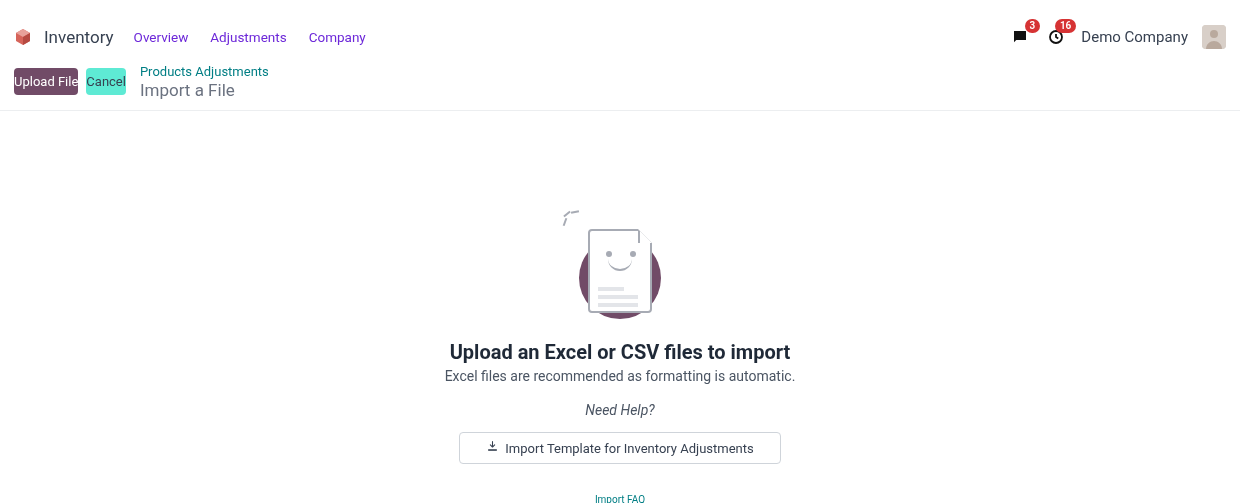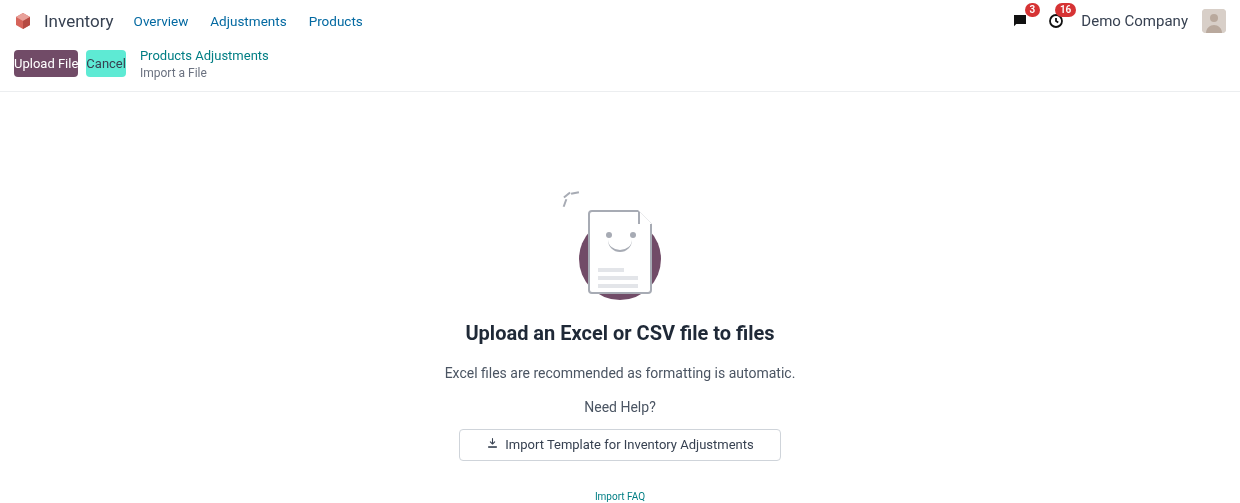--- a/index.html
+++ b/index.html
@@ -12,37 +12,38 @@
     height: 503px;
     overflow: hidden;
   }
   
   .topnav {
     display: flex;
     align-items: center;
     height: 42px;
     padding: 16px 14px;
     gap: 10px;
+    margin-top: 16px;
   }
   .app-logo {
     width: 18px; height: 18px;
     display: inline-flex; align-items: center; justify-content: center;
   }
   .app-title {
     font-size: 17px;
     color: #374151;
     margin-left: 2px;
     margin-right: 10px;
   }
   .menu {
     display: flex;
     gap: 22px;
   }
   .menu a {
-    color: #0369a1;
+    color: #6d28d9;
     text-decoration: none;
     font-size: 13.5px;
   }
   .spacer { flex: 1; }
   .notif-group {
     display: flex;
     align-items: center;
     gap: 14px;
   }
   .icon-btn {
@@ -106,21 +107,21 @@
     margin-left: 6px;
     line-height: 1.2;
   }
   .breadcrumb .link {
     color: #017e84;
     font-size: 13px;
     text-decoration: none;
   }
   .breadcrumb .current {
     color: #6b7280;
-    font-size: 12px;
+    font-size: 17px;
   }
 
   
   .main {
     display: flex;
     flex-direction: column;
     align-items: center;
     padding-top: 104px;
   }
   .doc-illustration {
@@ -196,27 +197,28 @@
 
   .headline {
     font-size: 20px;
     font-weight: 700;
     color: #1f2937;
     margin-top: 8px;
   }
   .subtext {
     font-size: 14px;
     color: #4b5563;
-    margin-top: 20px;
+    margin-top: 4px;
     text-align: center;
   }
   .helptext {
     font-size: 14px;
     color: #4b5563;
     margin-top: 18px;
+    font-style: italic;
   }
   .btn-outline {
     background: #fff;
     border: 1px solid #cfd4da;
     color: #374151;
     border-radius: 4px;
     padding: 7px 26px;
     font-size: 13px;
     margin-top: 14px;
     display: inline-flex;
@@ -240,21 +242,21 @@
     <svg width="18" height="18" viewBox="0 0 18 18">
       <polygon points="9,1 16,5 16,13 9,17 2,13 2,5" fill="#d6645a"></polygon>
       <polygon points="9,1 16,5 9,9 2,5" fill="#e8a19a"></polygon>
       <polygon points="9,9 16,5 16,13 9,17" fill="#b64a42"></polygon>
     </svg>
   </span>
   <span class="app-title">Inventory</span>
   <nav class="menu">
     <a href="#">Overview</a>
     <a href="#">Adjustments</a>
-    <a href="#">Products</a>
+    <a href="#">Company</a>
   </nav>
   <div class="spacer"></div>
   <div class="notif-group">
     <span class="icon-btn">
       <svg width="18" height="18" viewBox="0 0 24 24" fill="#111">
         <path d="M4 4h16v12H7l-3 3V4z"></path>
       </svg>
       <span class="badge">3</span>
     </span>
     <span class="icon-btn">
@@ -295,21 +297,21 @@
       <div class="doc-line a"></div>
       <div class="doc-line b"></div>
       <div class="doc-line c"></div>
     </div>
     <div class="doc-spark">
         <span></span>
         <span></span>
         <span></span>
       </div>
   </div>
-  <div class="headline">Upload an Excel or CSV file to files</div>
+  <div class="headline">Upload an Excel or CSV files to import</div>
   <div class="subtext">Excel files are recommended as formatting is automatic.</div>
   <div class="helptext">Need Help?</div>
   <button class="btn-outline">
     <span>
       <svg width="13" height="13" viewBox="0 0 24 24" fill="#374151">
         <path d="M12 3v10m0 0l-4-4m4 4l4-4" stroke="#374151" stroke-width="2" fill="none" stroke-linecap="round"></path>
         <path d="M4 17h16v3H4z"></path>
       </svg>
     </span>
     <span>Import Template for Inventory Adjustments</span>

